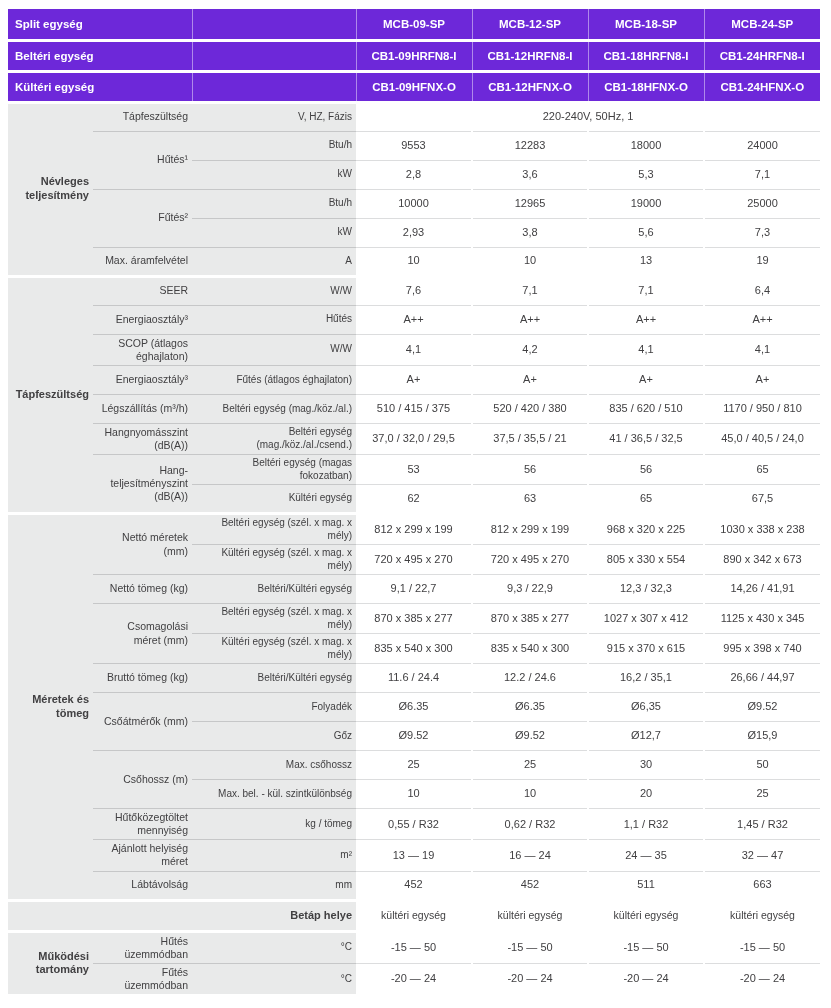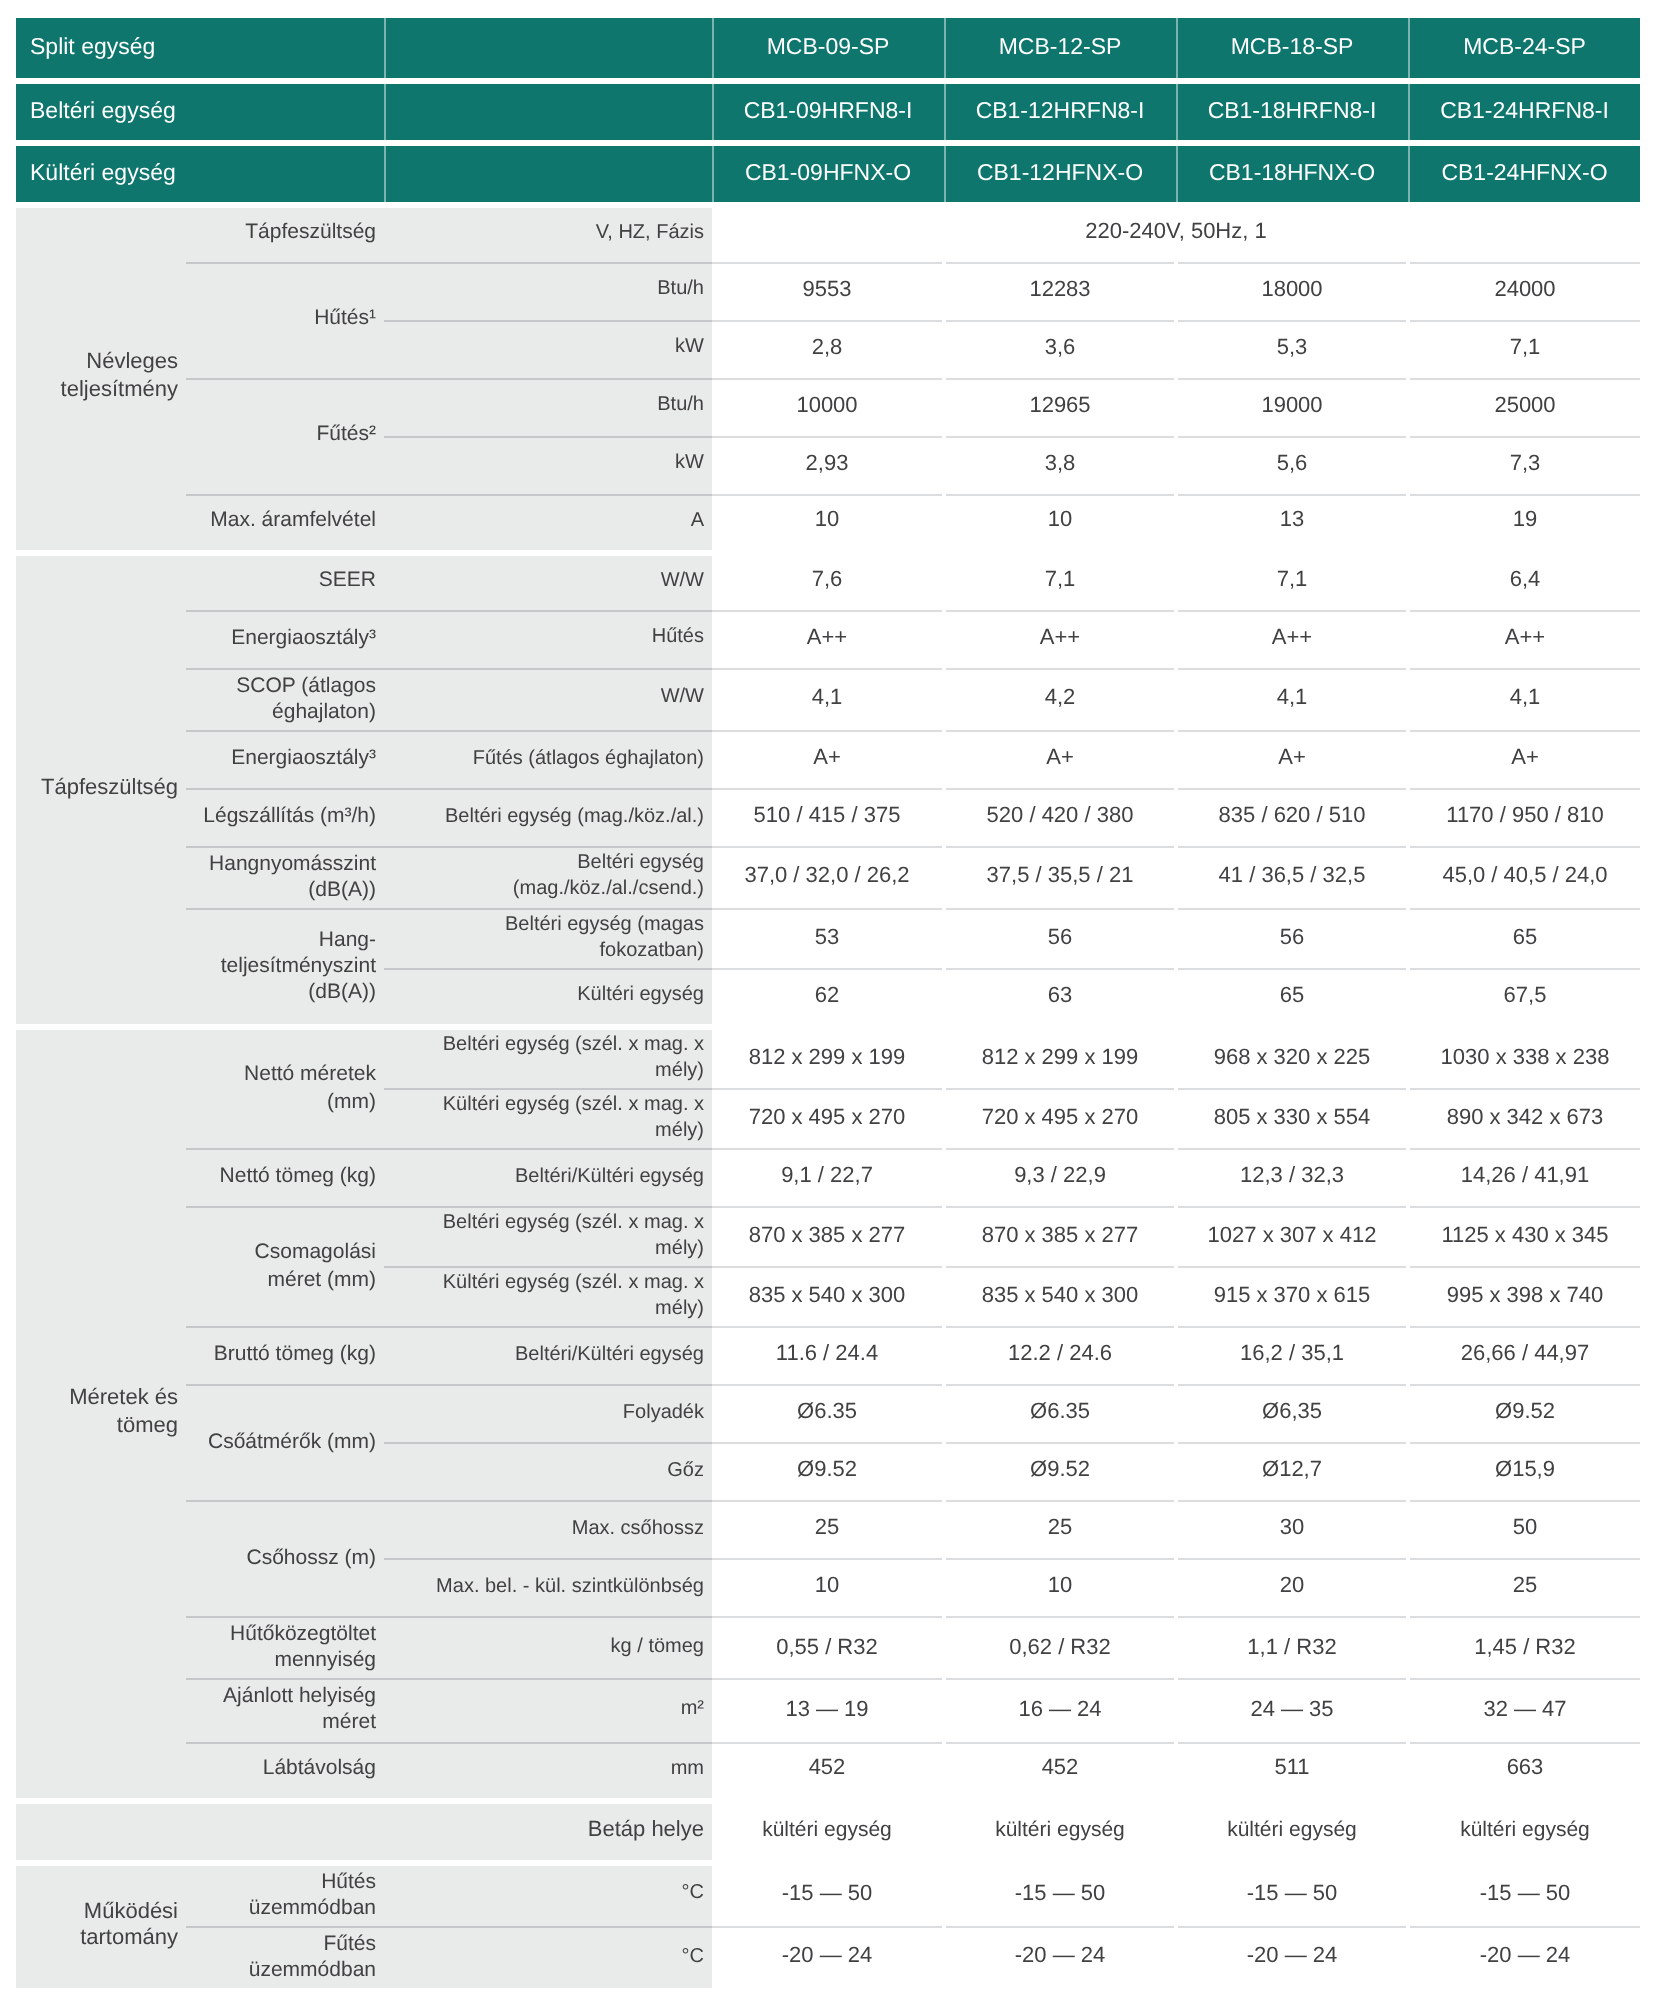--- a/index.html
+++ b/index.html
@@ -8,30 +8,30 @@
   .wrap{padding:9px 9px 0 8px;}
   table{border-collapse:collapse;width:812px;table-layout:fixed;}
   col.c-group{width:85px;}
   col.c-sub{width:99px;}
   col.c-desc{width:164px;}
   col.c-val{width:116px;}
 
   td{vertical-align:middle;height:29px;box-sizing:border-box;}
 
   
-  tr.hrow td{background:#0f766e;color:#ffffff;font-weight:normal;font-size:11.5px;height:31px;}
+  tr.hrow td{background:#6d28d9;color:#ffffff;font-weight:bold;font-size:11.5px;height:31px;}
   tr.hrow td.hlabel{text-align:left;padding-left:7px;}
   tr.hrow td.hsep{border-left:1px solid rgba(255,255,255,0.45);}
   tr.hrow td.hval{text-align:center;border-left:1px solid rgba(255,255,255,0.45);}
   tr.hgap td{border-top:3px solid #ffffff;}
 
   
   td.lbl{background:#E9EAEA;text-align:right;padding:2px 4px 2px 8px;
          font-size:10.5px;line-height:1.25;border-top:1px solid #C6C7C8;}
-  td.group{font-size:11px;padding-left:0;}
+  td.group{font-size:11px;padding-left:0;font-weight:bold;}
   td.desc{font-size:10px;margin-top:32px;}
 
   
   td.val{text-align:center;font-size:11px;border-top:1px solid #DCDDDE;
          border-left:2px solid #ffffff;line-height:1.2;}
   td.val.first{border-left:none;margin-left:16px;}
   td.small{font-size:10.5px;}
 
   
   tr.ss td{border-top:3px solid #ffffff;}
@@ -161,21 +161,21 @@
     <td class="lbl sub">Légszállítás (m³/h)</td>
     <td class="lbl desc">Beltéri egység (mag./köz./al.)</td>
     <td class="val first">510 / 415 / 375</td>
     <td class="val">520 / 420 / 380</td>
     <td class="val">835 / 620 / 510</td>
     <td class="val">1170 / 950 / 810</td>
   </tr>
   <tr>
     <td class="lbl sub">Hangnyomásszint (dB(A))</td>
     <td class="lbl desc">Beltéri egység (mag./köz./al./csend.)</td>
-    <td class="val first">37,0 / 32,0 / 26,2</td>
+    <td class="val first">37,0 / 32,0 / 29,5</td>
     <td class="val">37,5 / 35,5 / 21</td>
     <td class="val">41 / 36,5 / 32,5</td>
     <td class="val">45,0 / 40,5 / 24,0</td>
   </tr>
   <tr>
     <td class="lbl sub" rowspan="2">Hang-teljesítményszint (dB(A))</td>
     <td class="lbl desc">Beltéri egység (magas fokozatban)</td>
     <td class="val first">53</td>
     <td class="val">56</td>
     <td class="val">56</td>

